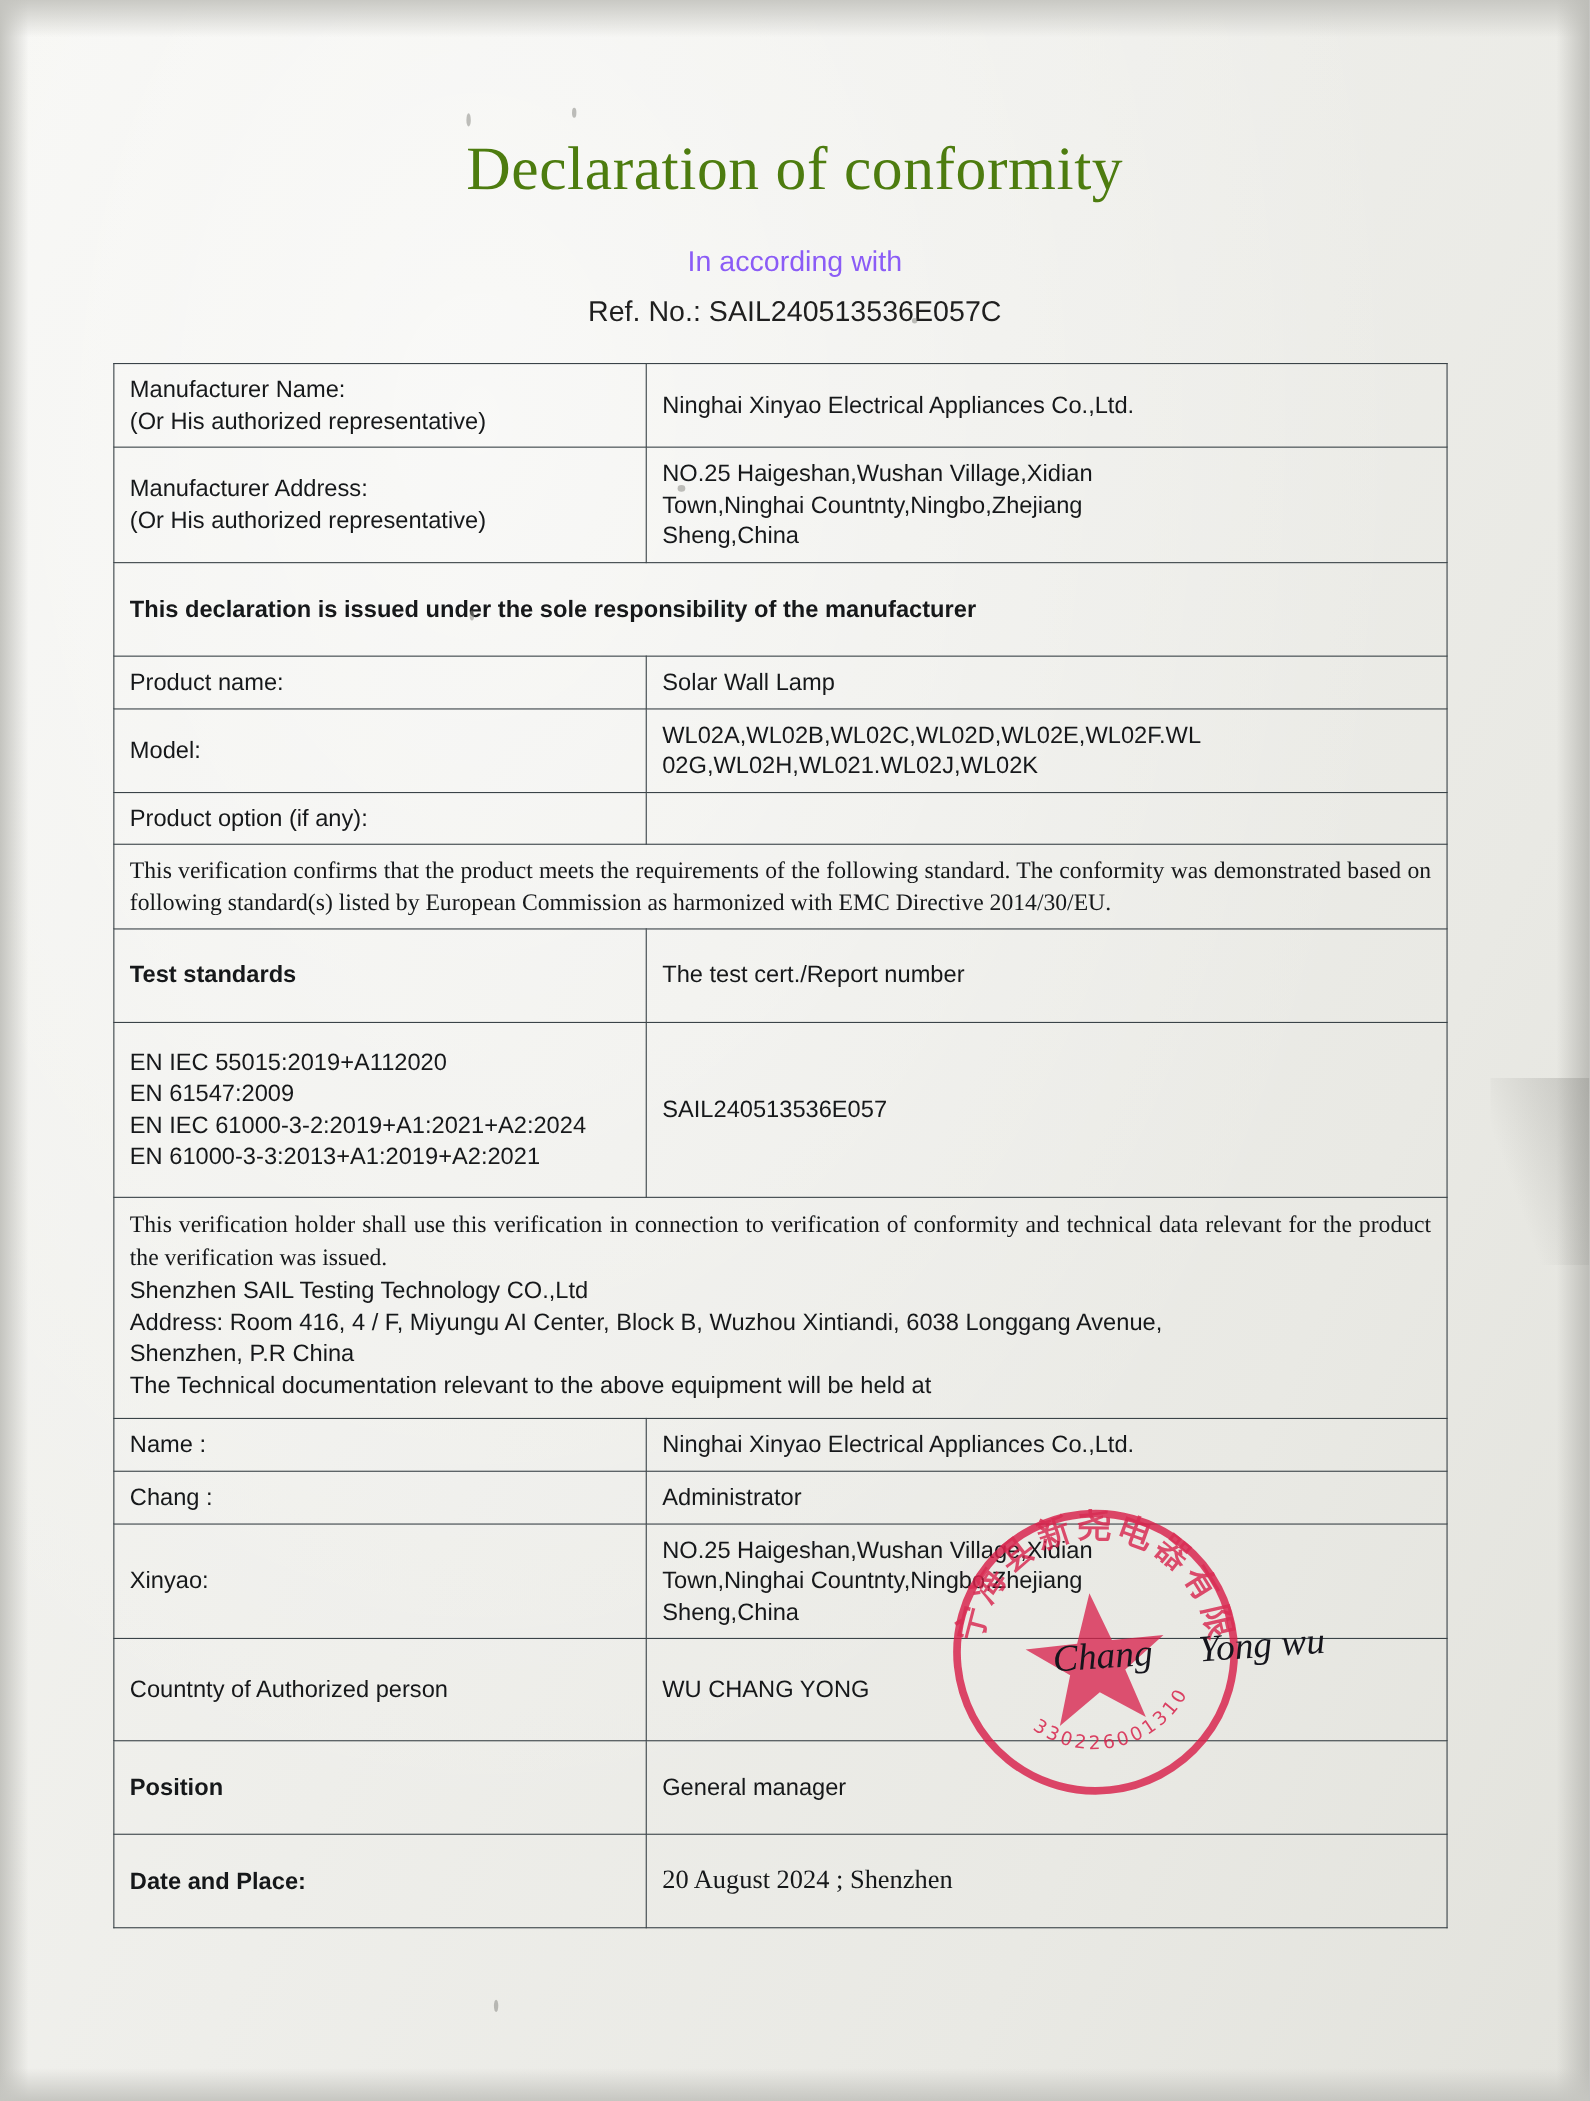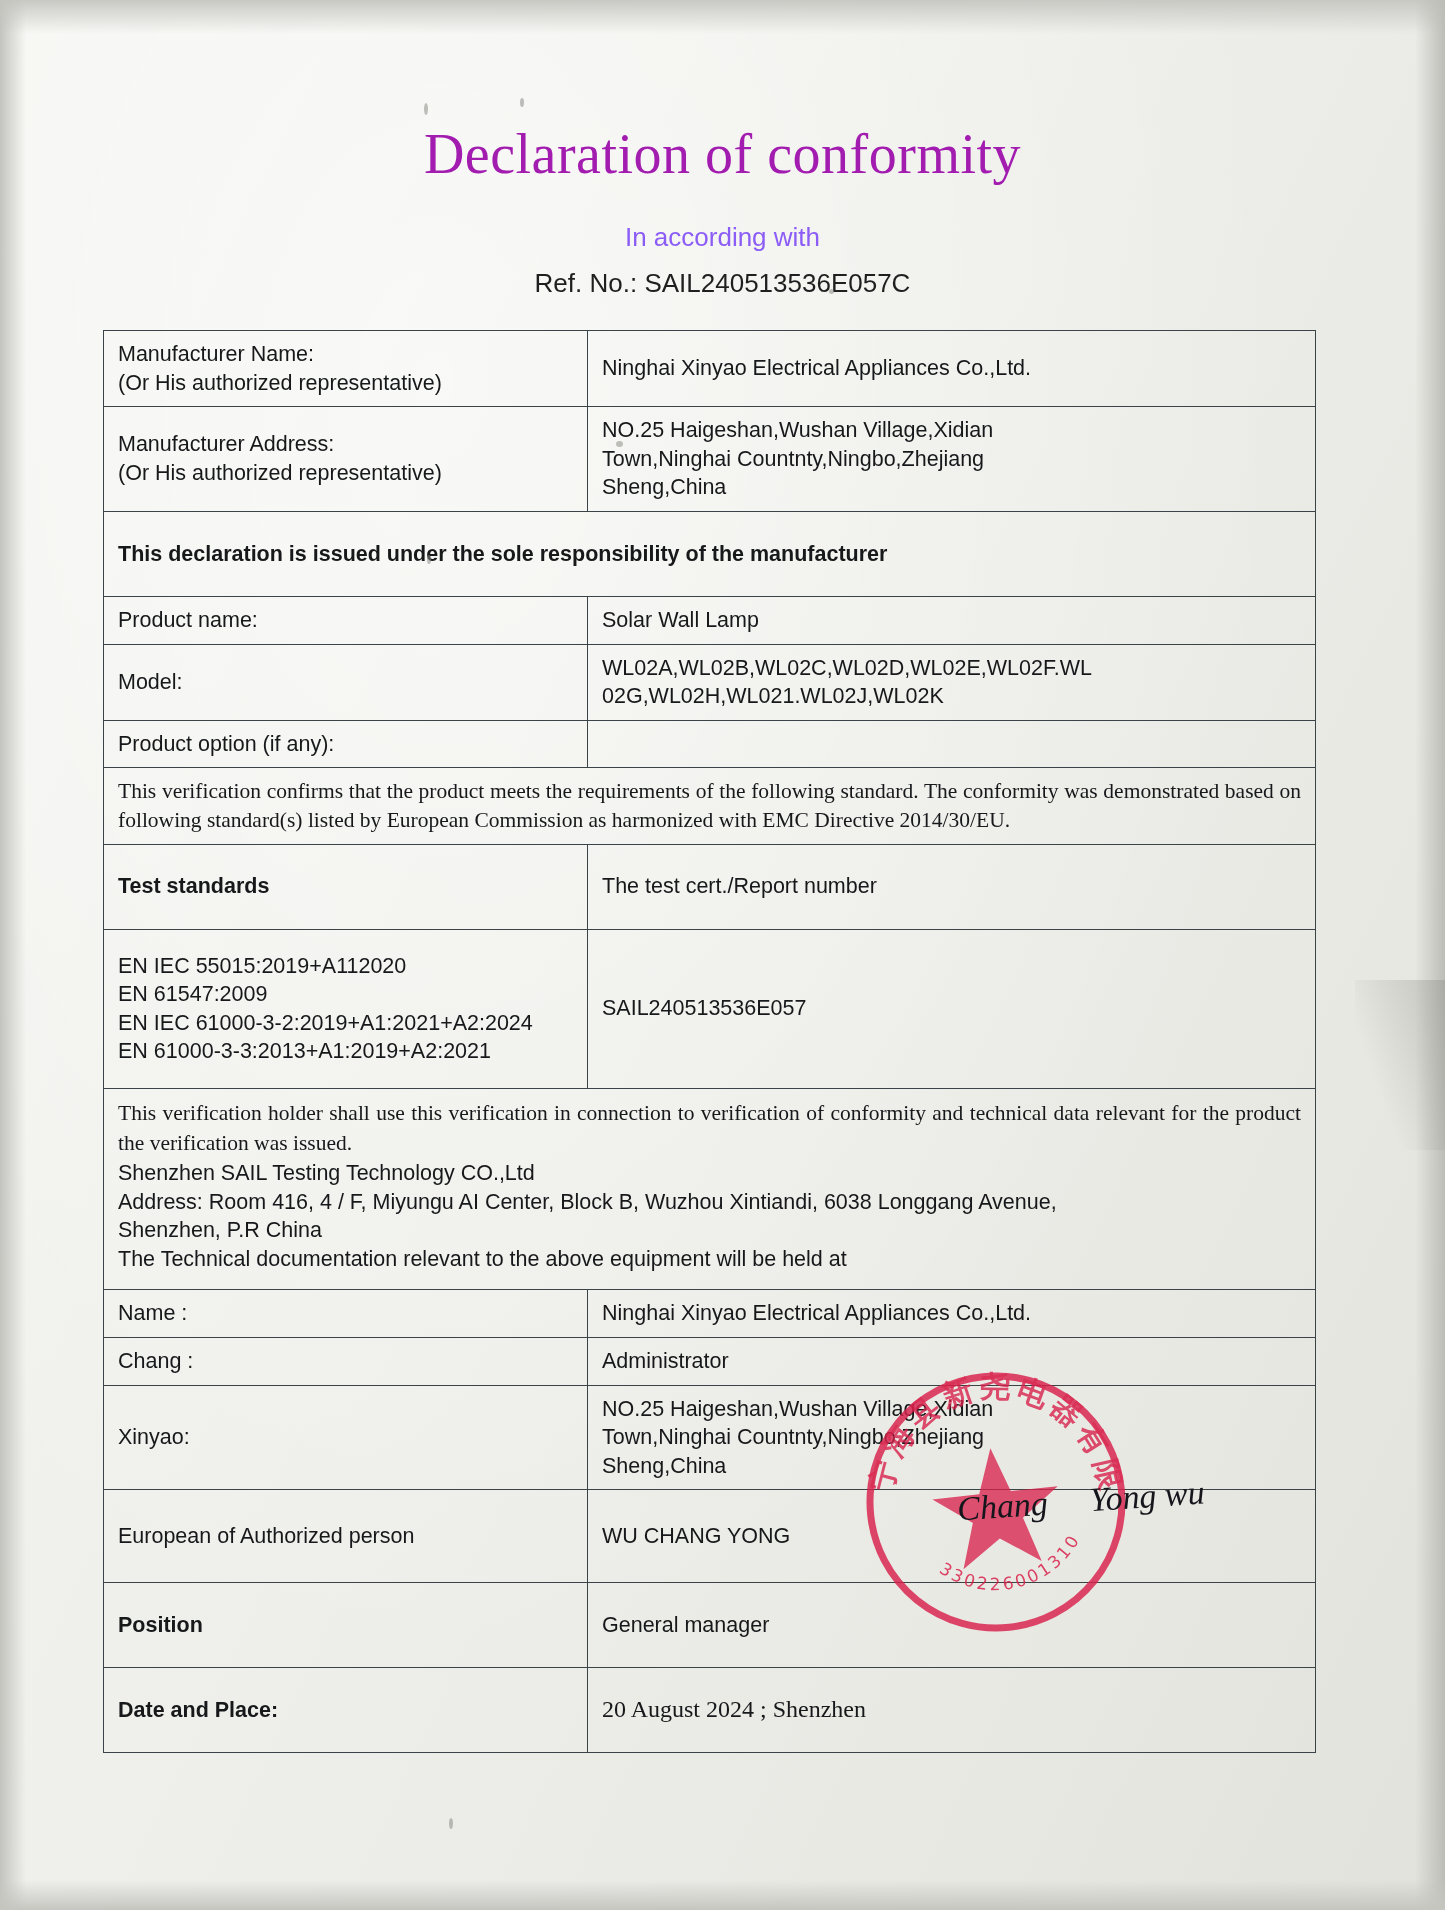--- a/index.html
+++ b/index.html
@@ -54,21 +54,21 @@
   }
 
   .title {
     position: absolute;
     left: 0; right: 0;
     top: 122px;
     text-align: center;
     font-family: "Liberation Serif", serif;
     font-size: 56px;
     font-weight: 400;
-    color: #a21caf;
+    color: #4d7c0f;
     letter-spacing: 0.5px;
   }
   .subtitle {
     position: absolute;
     left: 0; right: 0;
     top: 222px;
     text-align: center;
     font-size: 26px;
     color: #8b5cf6;
   }
@@ -278,21 +278,21 @@
           </td>
           <td class="val two-line">
             <span class="blockline">NO.25 Haigeshan,Wushan Village,Xidian</span>
             <span class="blockline">Town,Ninghai Countnty,Ningbo,Zhejiang</span>
             <span class="blockline">Sheng,China</span>
           </td>
         </tr>
 
         <tr>
           <td class="lbl" style="height:74px;">
-            <span>European of Authorized person</span>
+            <span>Countnty of Authorized person</span>
           </td>
           <td class="val">
             <span>WU CHANG YONG</span>
           </td>
         </tr>
 
         <tr>
           <td class="lbl tall">
             <span>Position</span>
           </td>

